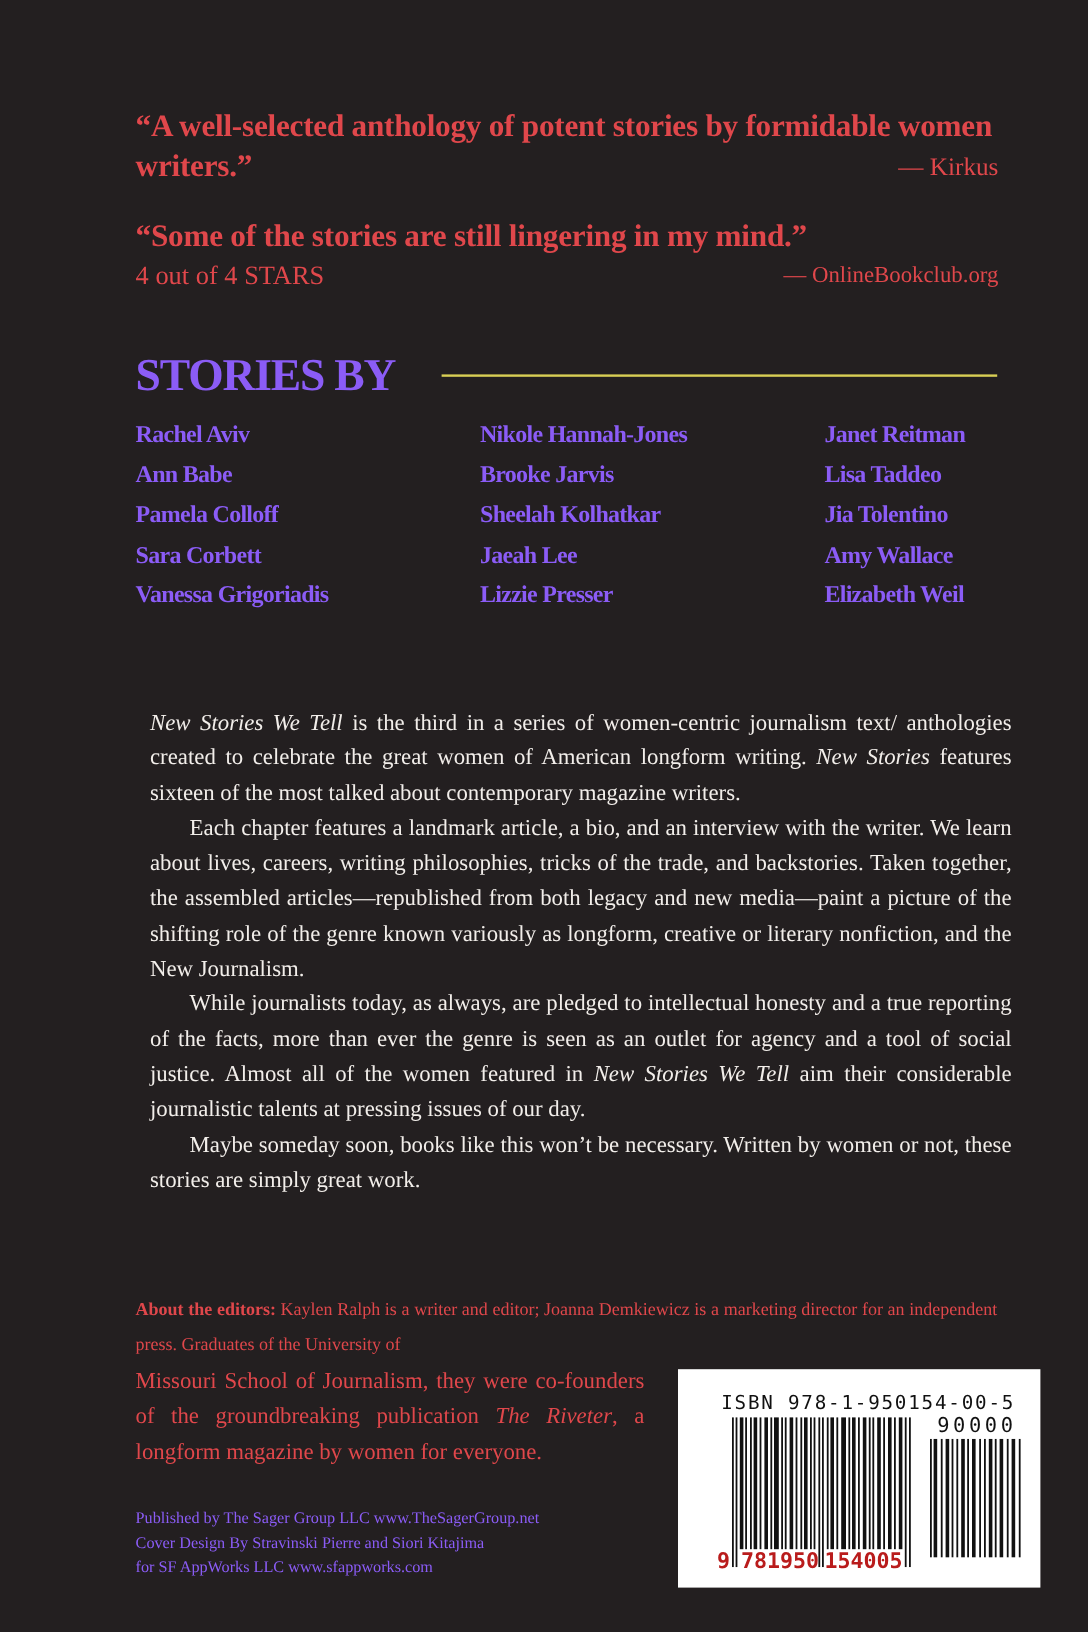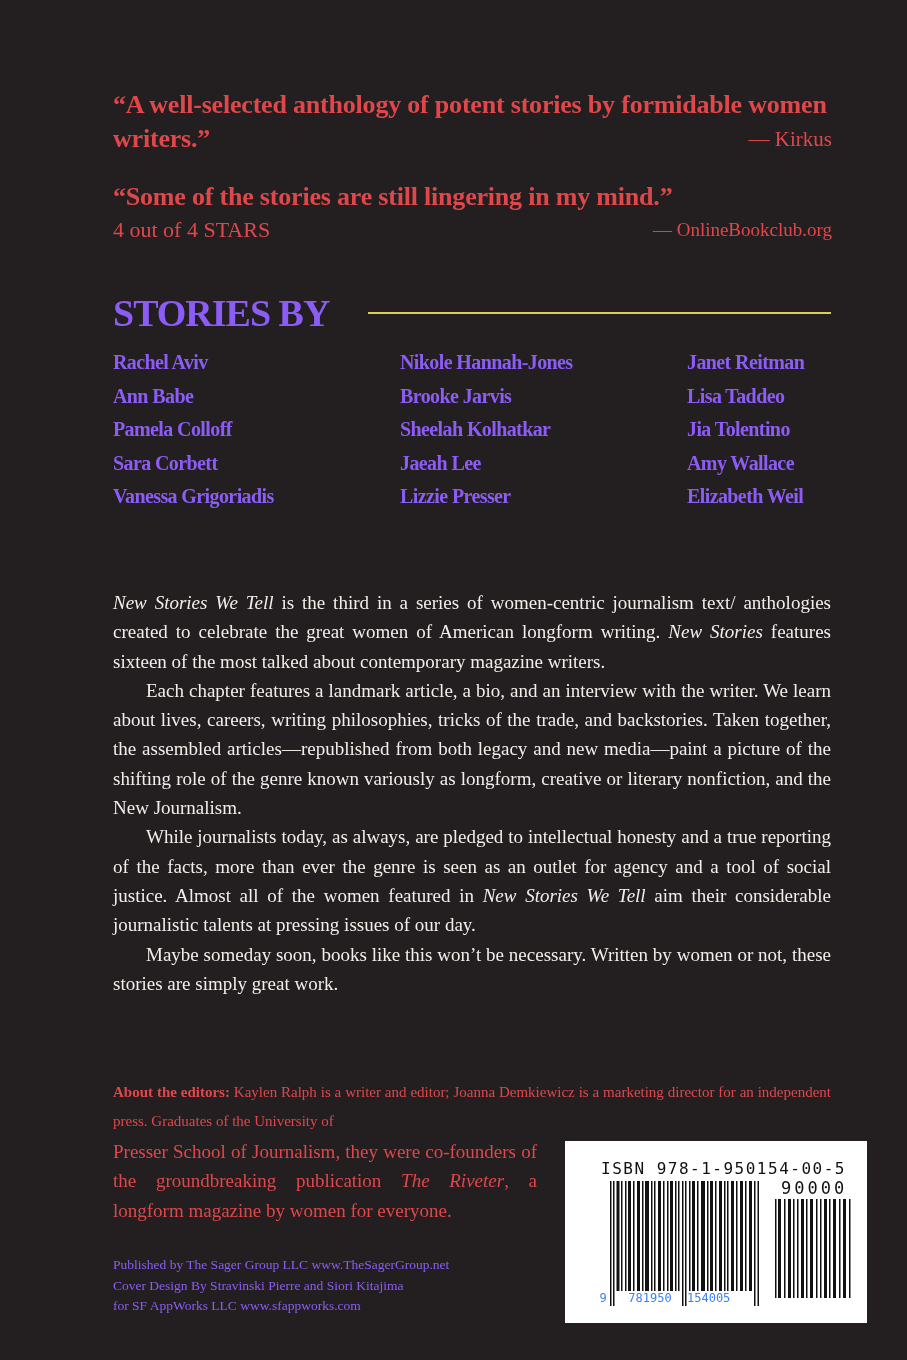--- a/index.html
+++ b/index.html
@@ -6,21 +6,21 @@
   body {
     width: 907px; height: 1360px;
     background: #231f20;
     position: relative;
     overflow: hidden;
     font-family: "Liberation Serif", "DejaVu Serif", serif;
   }
   .abs { position: absolute; }
   .red { color: #e0474b; }
   .yellow { color: #8b5cf6; }
-  .white { color: #f2eeea; }
+  .white { color: #f2eeea; margin-left: 12px; }
 
   
   .quote-bold {
     font-weight: bold;
     font-size: 26px;
     line-height: 34px;
     letter-spacing: -0.2px;
   }
   .quote1 { left: 113px; top: 88px; width: 720px; }
   .q1-attrib { right: 75px; top: 127px; font-size: 21px; }
@@ -79,21 +79,21 @@
     font-size: 16px; color: #111; letter-spacing: 1.5px; white-space: nowrap;
   }
   .price-text {
     left: 216px; top: 37px; font-family: "DejaVu Sans Mono", monospace;
     font-size: 17px; color: #111; letter-spacing: 3px;
   }
   .bars-main { left: 45px; top: 40px; width: 150px; height: 125px; }
   .bars-add { left: 210px; top: 58px; width: 77px; height: 99px; }
   .bc-digits {
     left: 28px; top: 150px; font-family: "DejaVu Sans Mono", monospace;
-    font-size: 12px; color: #3b82f6; white-space: nowrap;
+    font-size: 18px; color: #b91c1c; white-space: nowrap; font-weight: bold;
   }
   .bc-digits span { display: inline-block; }
 </style>
 </head>
 <body>
 
 <div class="abs quote-bold red quote1">“A well-selected anthology of potent stories by formidable women writers.”</div>
 <div class="abs red q1-attrib">— Kirkus</div>
 
 <div class="abs quote-bold red quote2">“Some of the stories are still lingering in my mind.”</div>
@@ -129,21 +129,21 @@
   <p><em>New Stories We Tell</em><span> is the third in a series of women-centric journalism text/ anthologies created to celebrate the great women of American longform writing. </span><em>New Stories</em><span> features sixteen of the most talked about contemporary magazine writers.</span></p>
   <p class="indent">Each chapter features a landmark article, a bio, and an interview with the writer. We learn about lives, careers, writing philosophies, tricks of the trade, and backstories. Taken together, the assembled articles—republished from both legacy and new media—paint a picture of the shifting role of the genre known variously as longform, creative or literary nonfiction, and the New Journalism.</p>
   <p class="indent"><span>While journalists today, as always, are pledged to intellectual honesty and a true reporting of the facts, more than ever the genre is seen as an outlet for agency and a tool of social justice. Almost all of the women featured in </span><em>New Stories We Tell</em><span> aim their considerable journalistic talents at pressing issues of our day.</span></p>
   <p class="indent">Maybe someday soon, books like this won’t be necessary. Written by women or not, these stories are simply great work.</p>
 </div>
 
 <div class="abs about red">
   <p><strong>About the editors:</strong><span> Kaylen Ralph is a writer and editor; Joanna Demkiewicz is a marketing director for an independent press. Graduates of the University of</span></p>
 </div>
 <div class="abs about-narrow red">
-  <p><span>Presser School of Journalism, they were co-founders of the groundbreaking publica­tion </span><em>The Riveter</em><span>, a longform magazine by women for everyone.</span></p>
+  <p><span>Missouri School of Journalism, they were co-founders of the groundbreaking publica­tion </span><em>The Riveter</em><span>, a longform magazine by women for everyone.</span></p>
 </div>
 
 <div class="abs credits yellow">
   <div>Published by The Sager Group LLC www.TheSagerGroup.net</div>
   <div>Cover Design By Stravinski Pierre and Siori Kitajima</div>
   <div>for SF AppWorks LLC www.sfappworks.com</div>
 </div>
 
 <div class="abs barcode-box">
   <div class="abs isbn-text">ISBN 978-1-950154-00-5</div>

